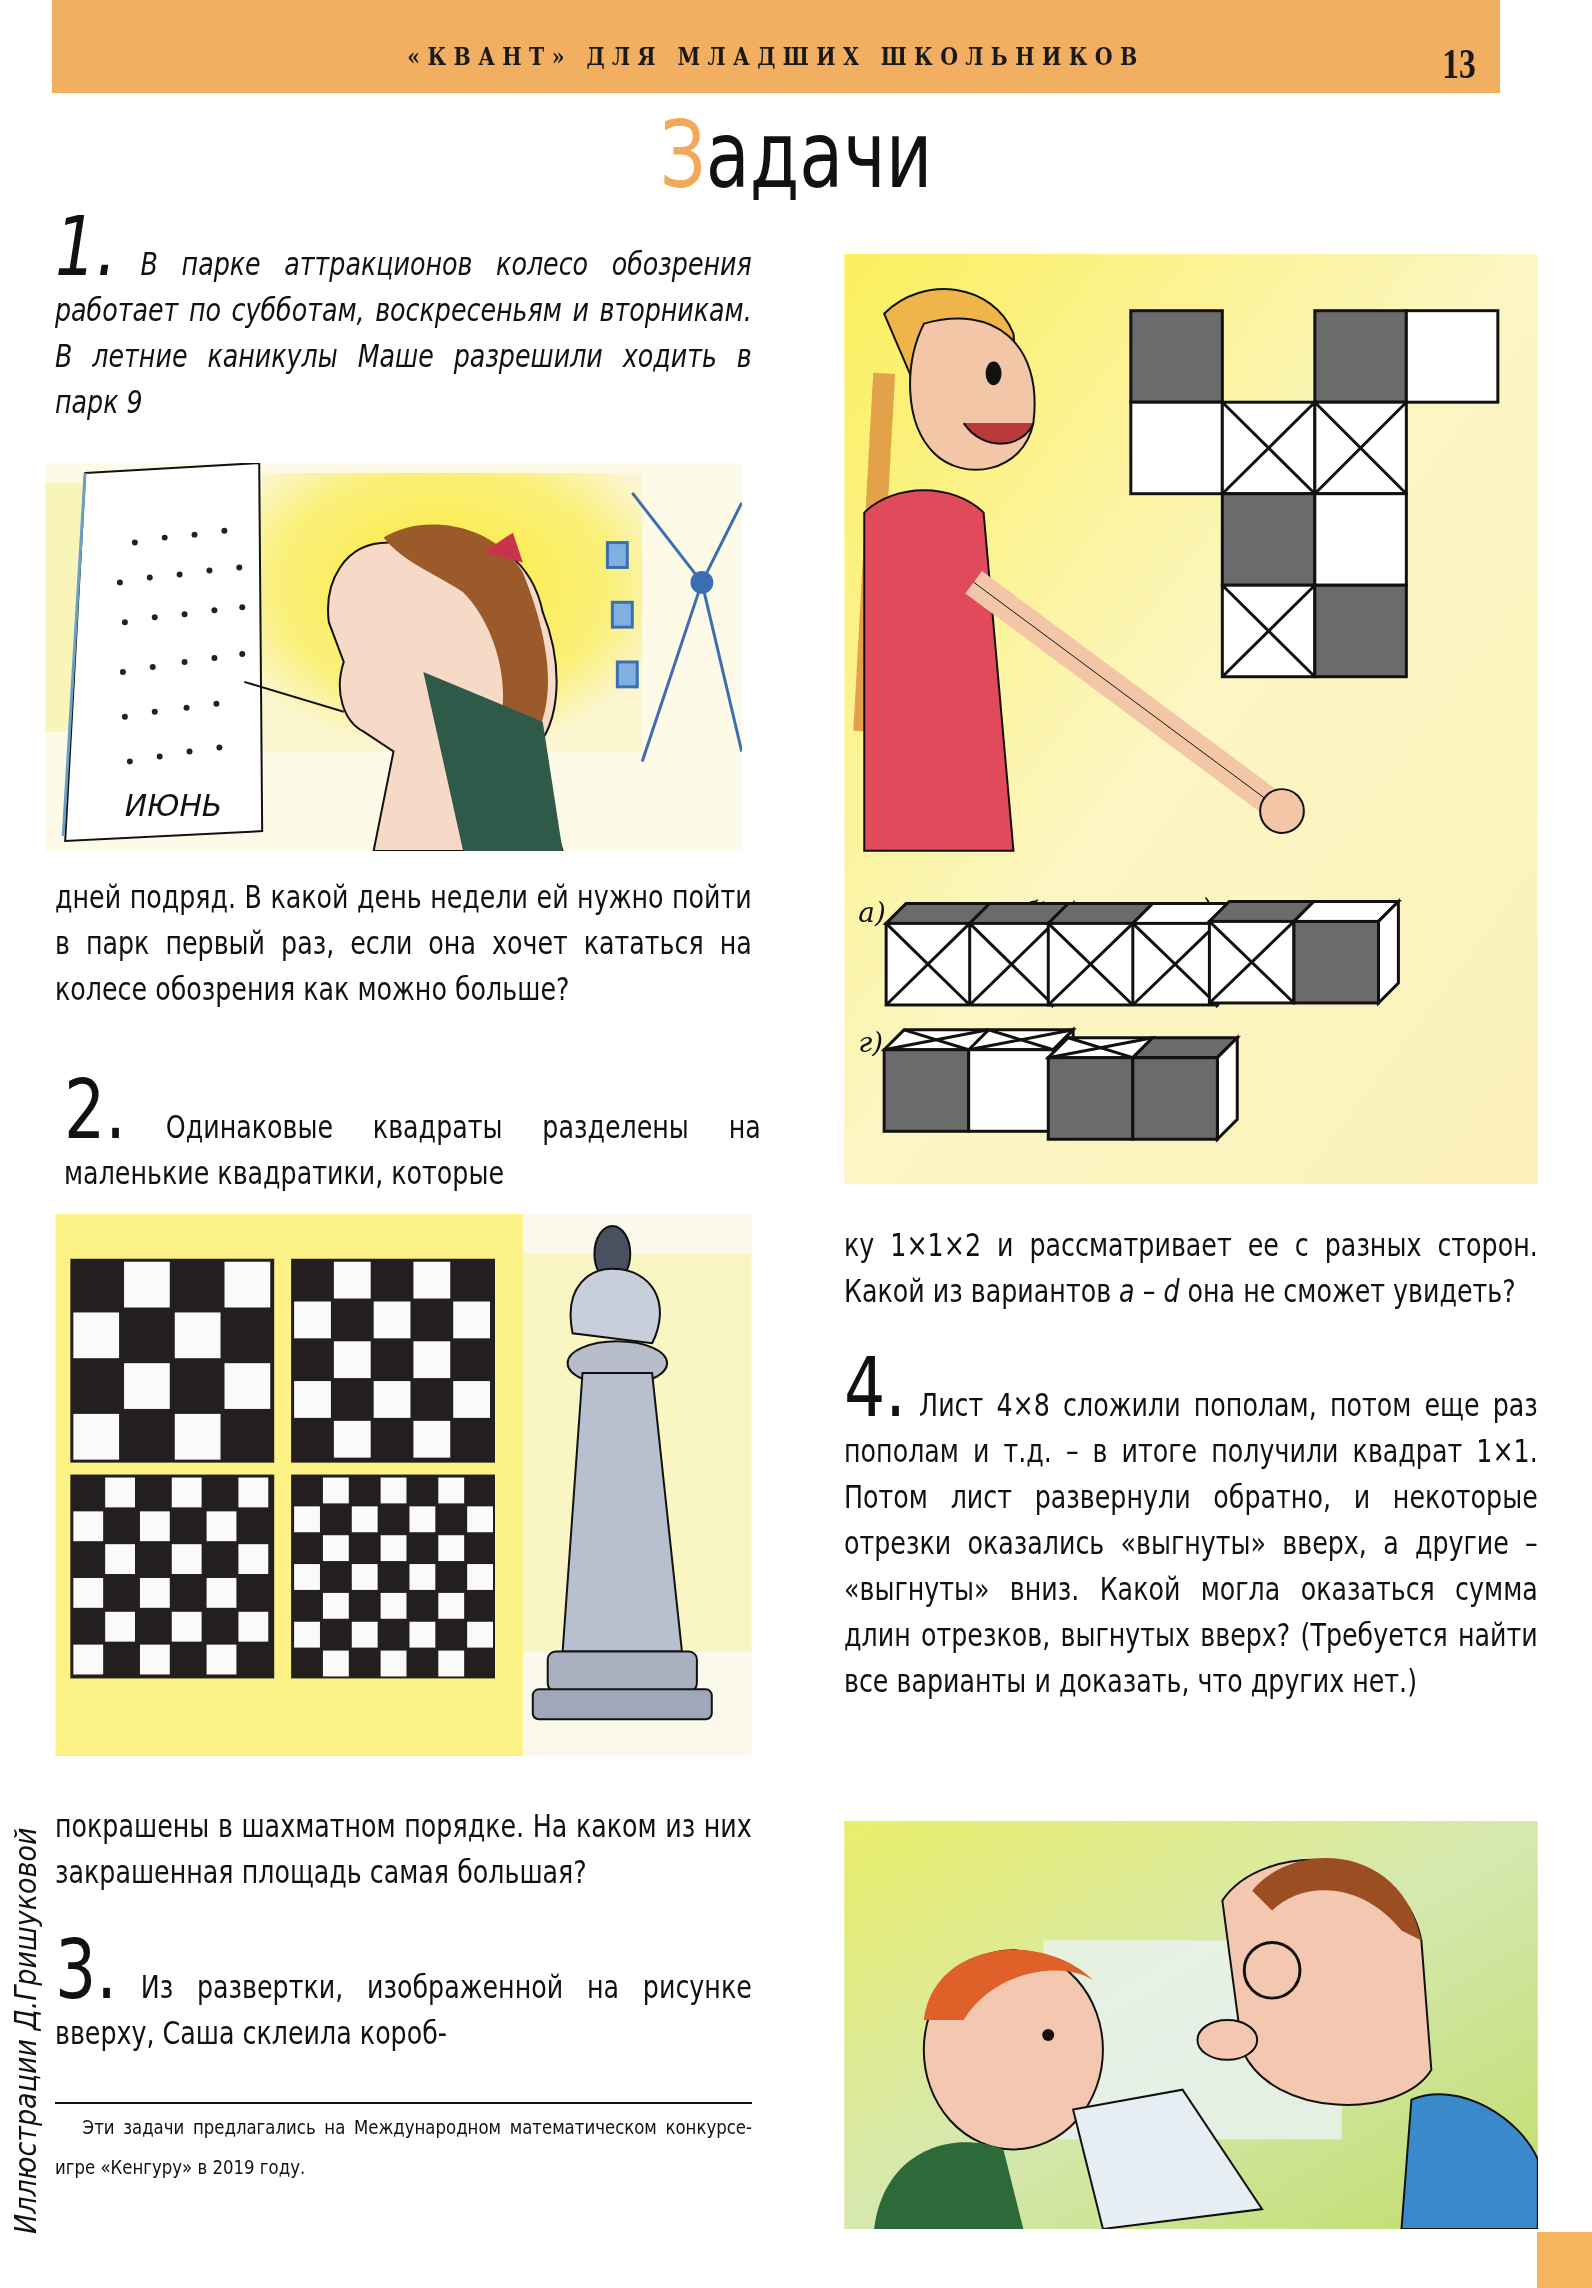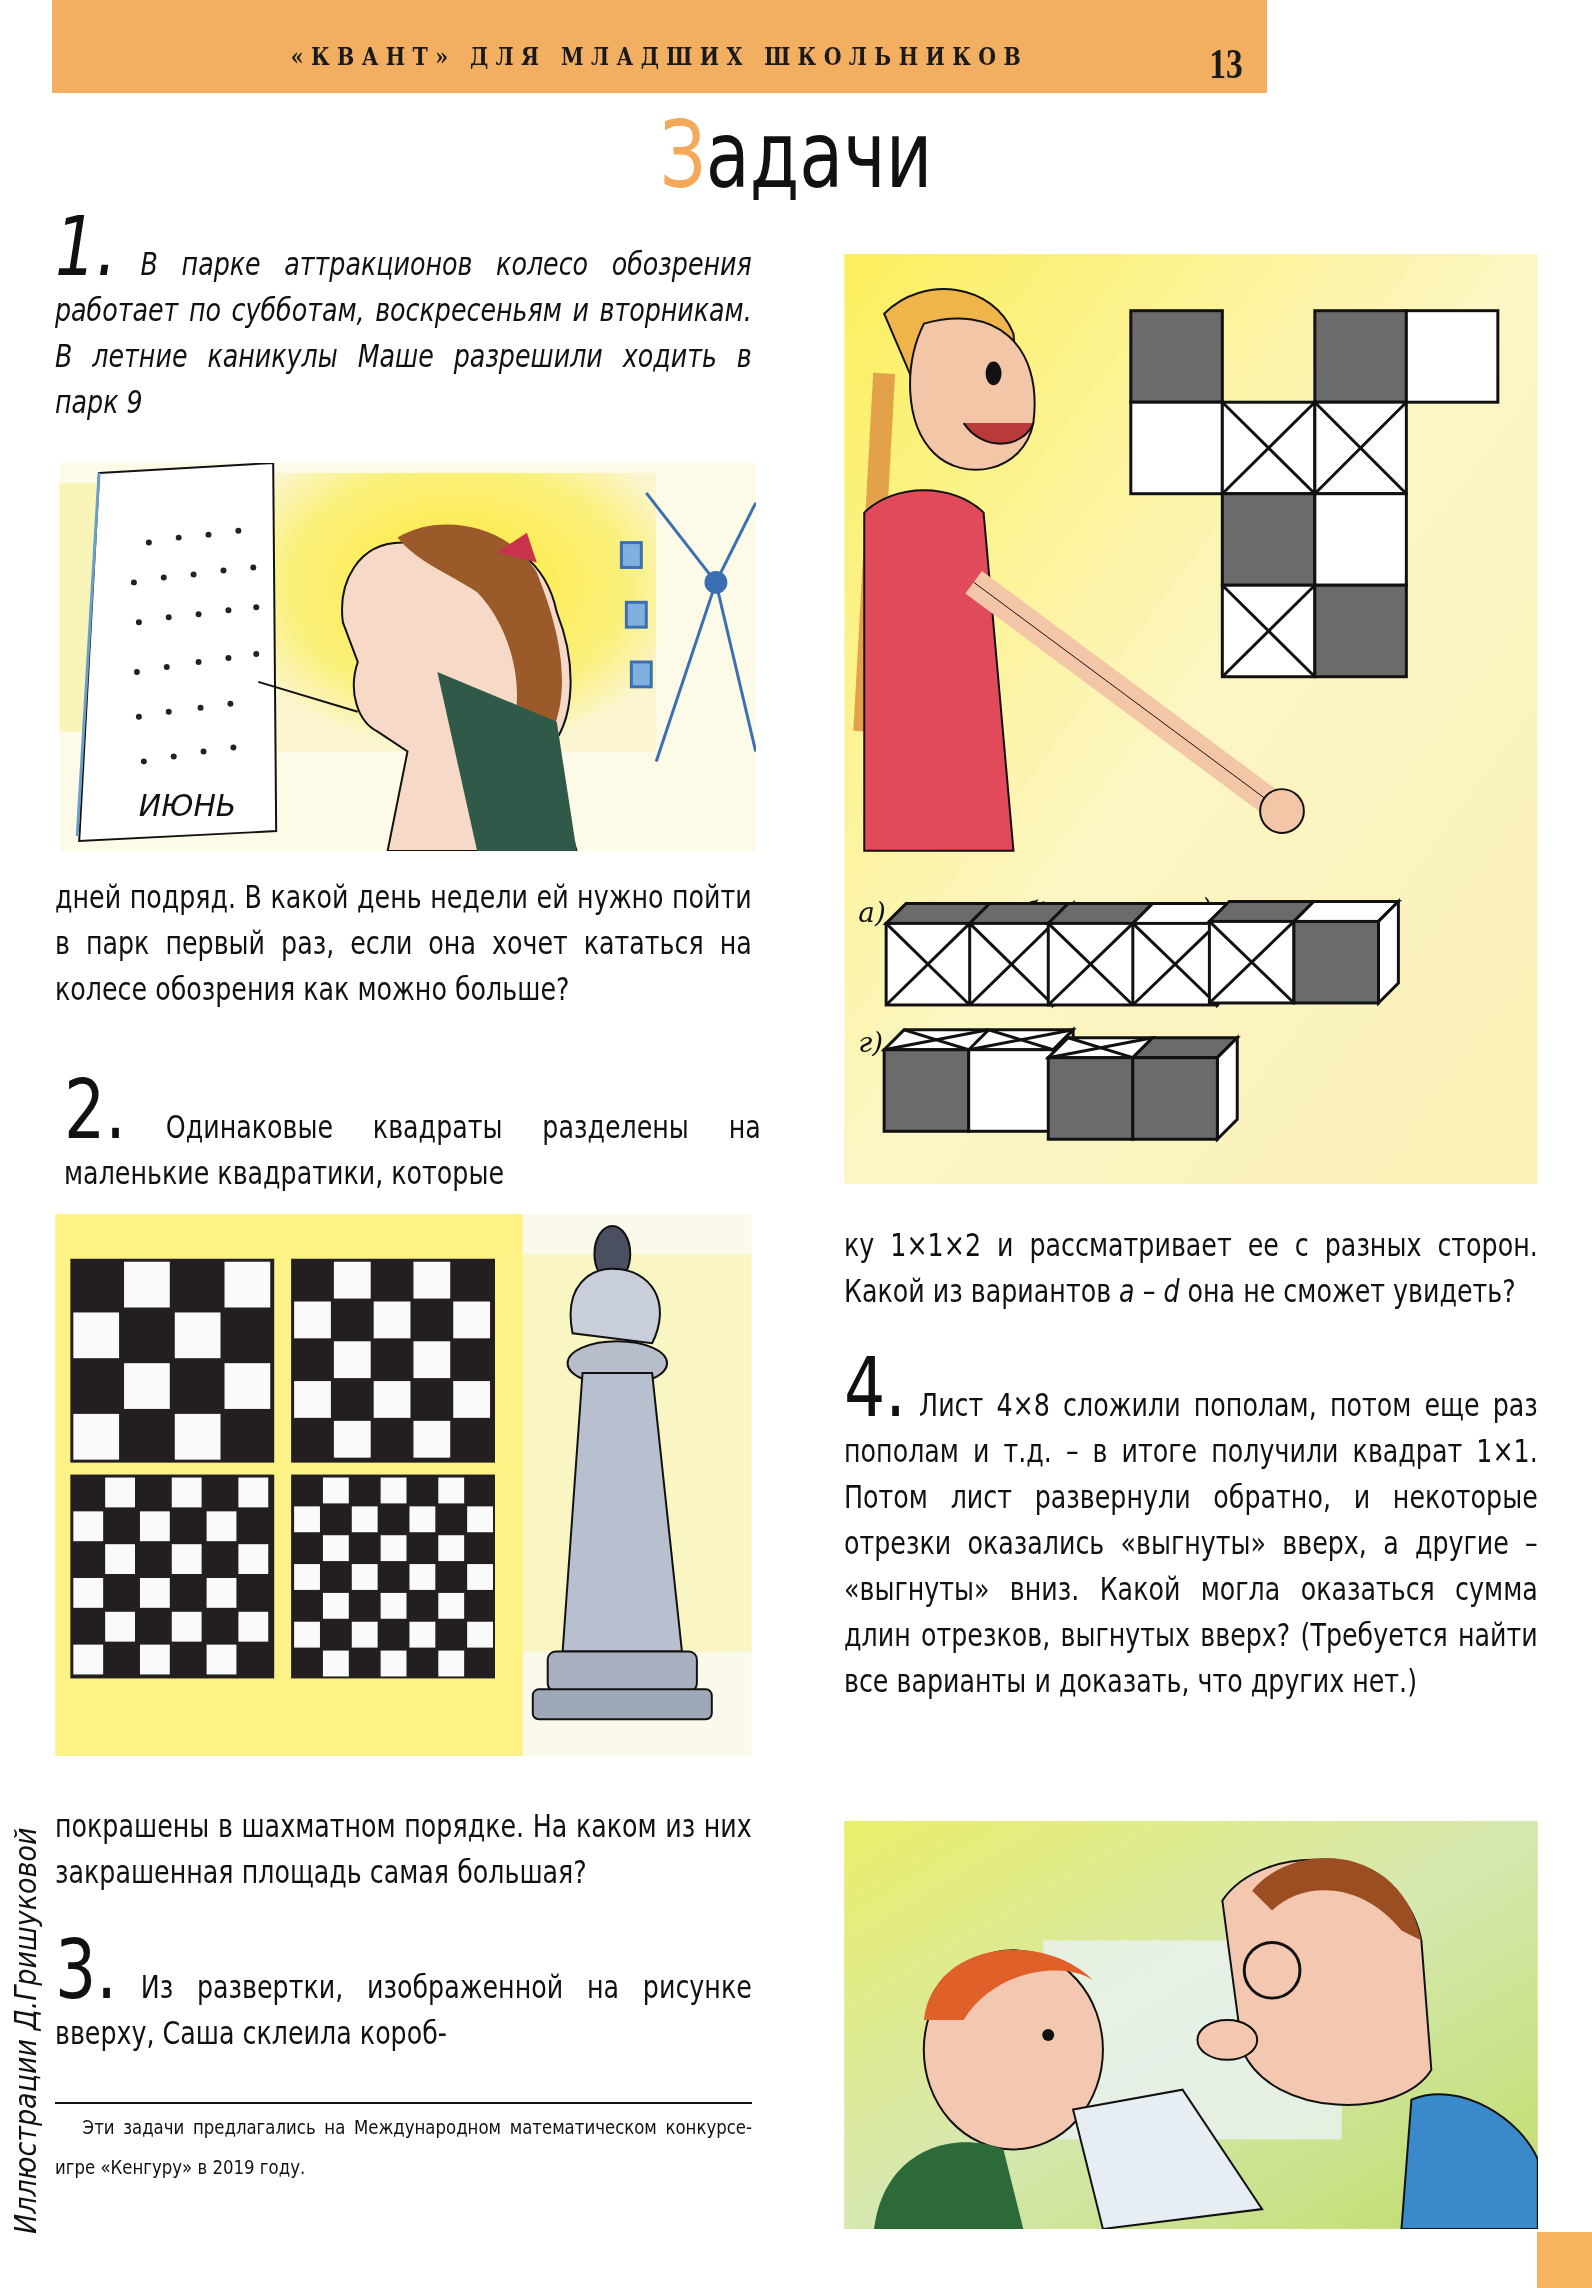--- a/index.html
+++ b/index.html
@@ -1,18 +1,18 @@
 <!DOCTYPE html>
 <html><head>
 <meta charset="utf-8">
 <style>
   html, body { margin:0; padding:0; }
   body { width:1592px; height:2289px; background:#ffffff; position:relative; overflow:hidden;
          font-family:"DejaVu Sans Condensed","DejaVu Sans", sans-serif; color:#111; }
-  .header-bar { position:absolute; left:52px; top:0; width:1215px; height:93px; background:#F2AF62; }
+  .header-bar { position:absolute; left:52px; top:0; width:1448px; height:93px; background:#F2AF62; }
   .header-title { position:absolute; left:0; right:0; top:42px; text-align:center;
          font-family:"DejaVu Serif", serif; font-weight:bold; font-size:25px; letter-spacing:9px;
          color:#1a1a1a; transform:scaleX(0.82); transform-origin:center; }
   .page-number { position:absolute; right:20px; top:40px; font-family:"Liberation Serif", serif;
          font-weight:bold; font-size:42px; color:#1a1a1a; transform:scaleX(0.8); }
   .page-title { position:absolute; left:0; width:1592px; top:101px; text-align:center;
          font-family:"DejaVu Sans", sans-serif; font-size:92px; line-height:109px;
          transform:scaleX(0.78); transform-origin:center; }
   .page-title .accent { color:#F2A95A; }
   .col { position:absolute; font-size:32px; line-height:46px; }
@@ -34,21 +34,21 @@
   <div class="header-title">«КВАНТ» ДЛЯ МЛАДШИХ ШКОЛЬНИКОВ</div>
   <div class="page-number">13</div>
 </div>
 
 <div class="page-title"><span class="accent">З</span><span>адачи</span></div>
 
 <div class="col" style="left:55px; top:217px; width:697px;font-style:italic;">
   <p><span class="num">1.</span> <span>В парке аттракционов колесо обозрения работает по субботам, воскресеньям и вторникам. В летние каникулы Маше разрешили ходить в парк 9</span></p>
 </div>
 
-<div class="illus" style="left:59px; top:463px; width:697px; height:388px;">
+<div class="illus" style="left:45px; top:463px; width:697px; height:388px;">
   <svg width="697" height="388" viewBox="0 0 700 390">
     <defs>
       <radialGradient id="y1" cx="50%" cy="40%" r="60%">
         <stop offset="0" stop-color="#FFE93A"></stop>
           <stop offset="0.7" stop-color="#FAF07A"></stop>
           <stop offset="1" stop-color="#FBF6D0"></stop>
       </radialGradient>
     </defs>
     <rect width="700" height="390" fill="#FDFBE8"></rect>
     <rect x="200" y="10" width="400" height="280" fill="url(#y1)"></rect>

